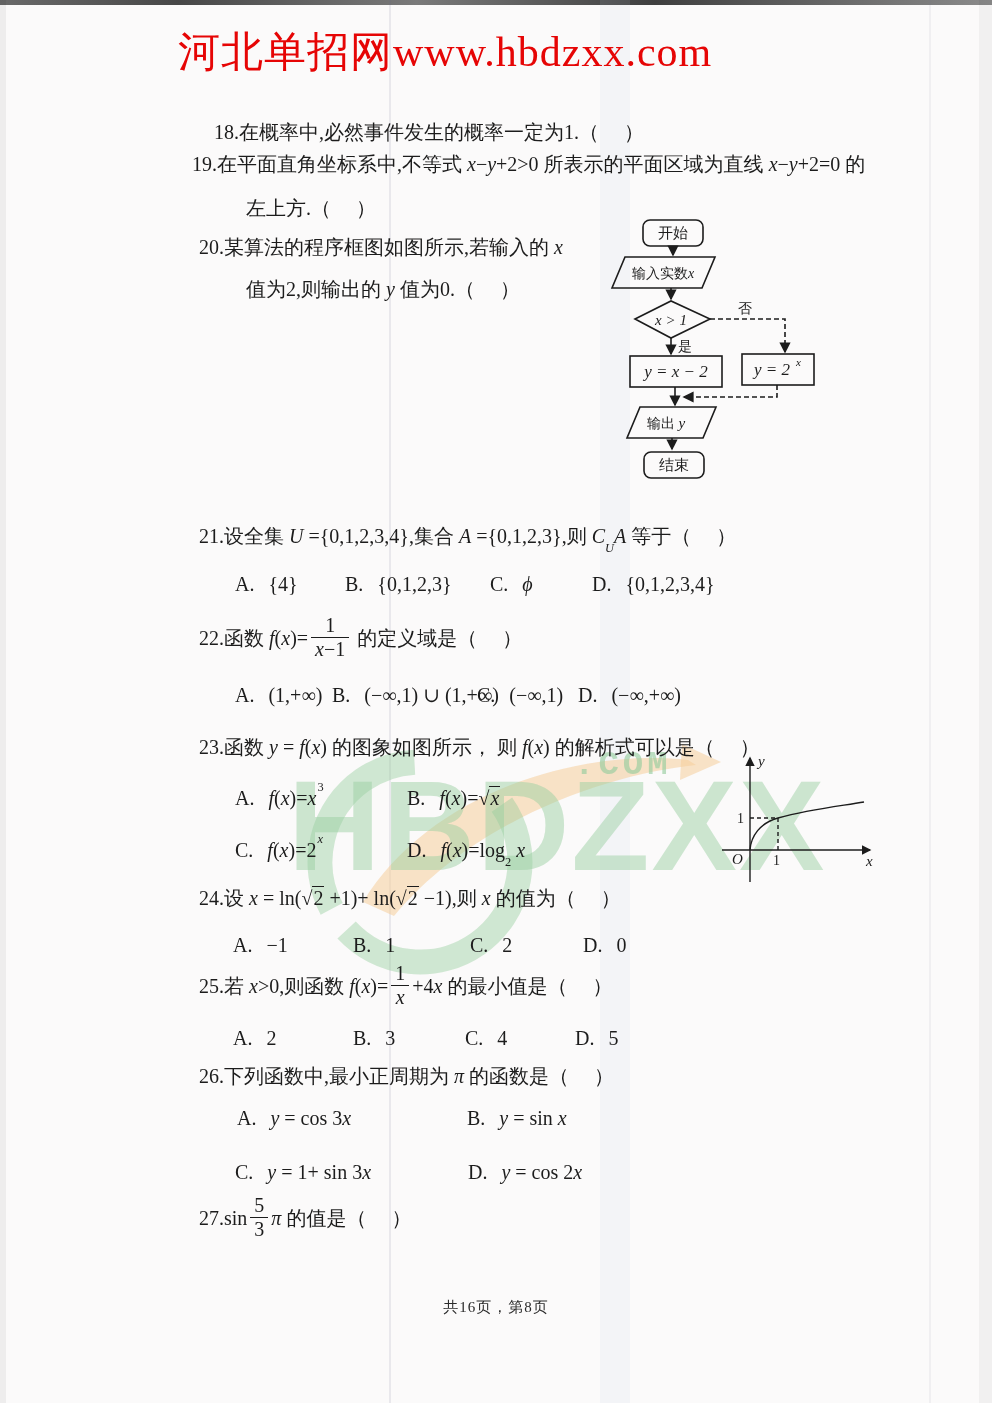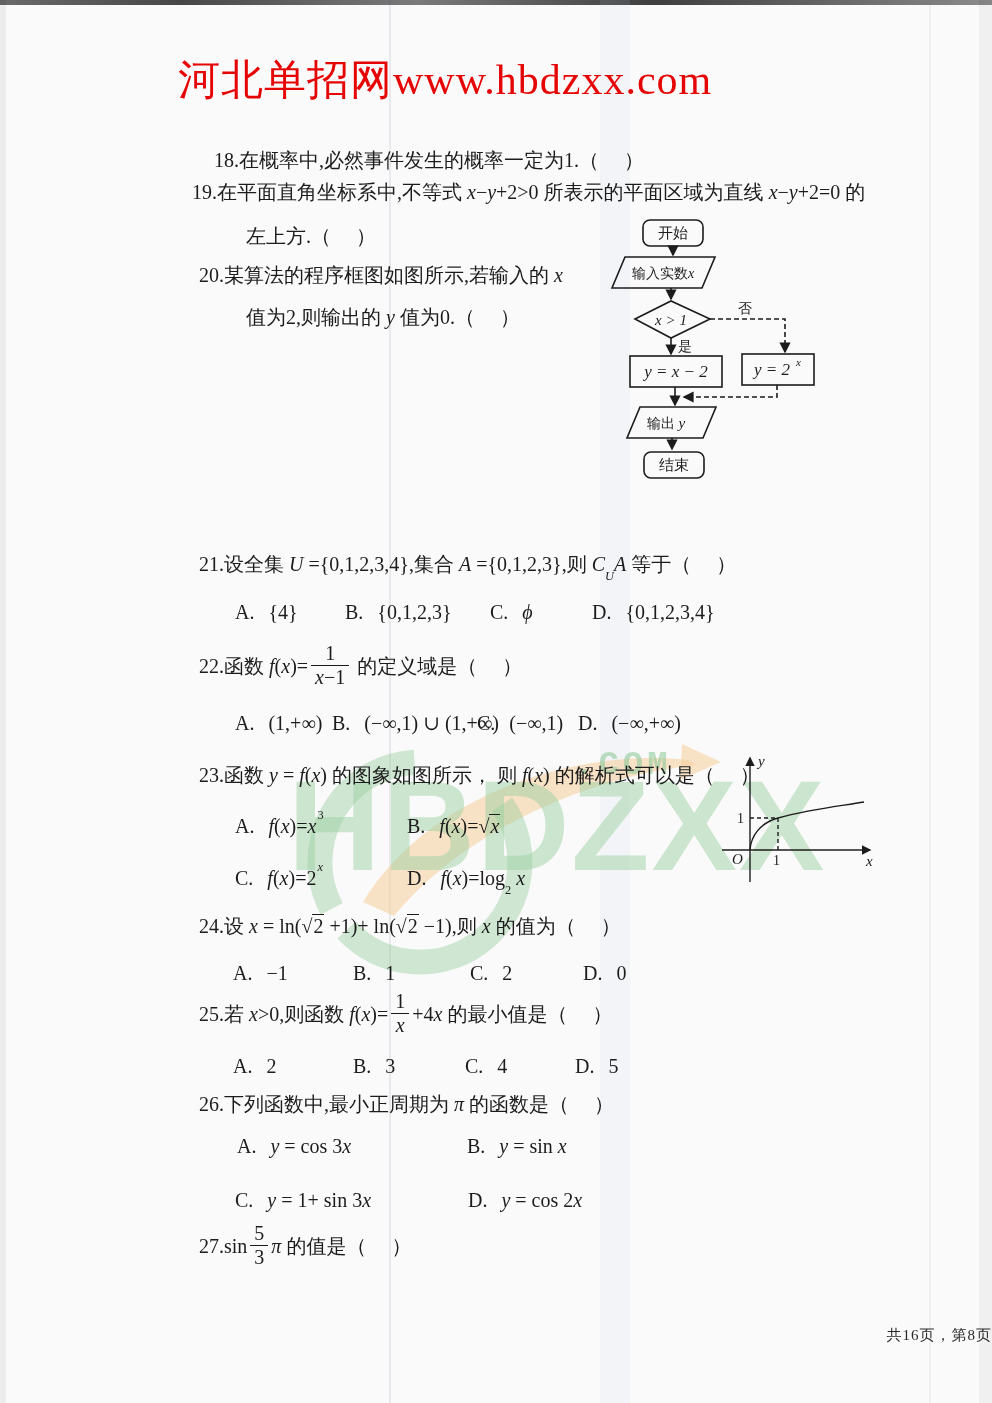--- a/index.html
+++ b/index.html
@@ -13,32 +13,32 @@
   .scan-line3{position:absolute;left:929px;top:0;width:2px;height:100%;background:rgba(110,110,140,.08);z-index:0;}
   .scan-left{position:absolute;left:0;top:0;width:6px;height:100%;background:rgba(0,0,0,.05);z-index:0;}
   .scan-right{position:absolute;right:0;top:0;width:13px;height:100%;background:rgba(0,0,0,.04);z-index:0;}
   
   .wm{position:absolute;z-index:1;white-space:nowrap;font-family:"Liberation Sans","DejaVu Sans",sans-serif;}
   .wm-svg{position:absolute;left:280px;top:720px;z-index:1;}
   .wm-com{left:574px;top:746px;font-size:34px;font-weight:bold;letter-spacing:4px;color:rgba(147,203,156,.62);font-family:Liberation Mono, monospace;}
   .wm-brand{left:288px;top:762px;font-size:128px;font-weight:bold;letter-spacing:2px;line-height:1;color:rgba(152,206,160,.48);}
   .wm-site{left:545px;top:898px;font-size:71px;font-weight:bold;letter-spacing:1px;line-height:1;color:rgba(150,150,150,.55);}
   
-  .t{position:absolute;z-index:2;font-size:20px;line-height:1.25;white-space:nowrap;margin-top:28px;}
+  .t{position:absolute;z-index:2;font-size:20px;line-height:1.25;white-space:nowrap;}
   .hdr{left:178px;top:26px;font-size:42px;letter-spacing:1px;color:#e60505;}
   .opt .olbl{margin-right:14px;}
   i{font-family:"Liberation Serif","DejaVu Serif",serif;font-style:italic;}
   sup{font-size:62%;position:relative;top:-0.55em;left:1px;}
   sub{font-size:62%;position:relative;top:0.32em;}
   .frac{display:inline-block;vertical-align:middle;text-align:center;margin:0 3px;transform:translateY(-3px);}
   .frac .num{display:block;padding:0 4px 1px;border-bottom:1.6px solid #1c1c1c;line-height:1.05;}
   .frac .den{display:block;padding:1px 4px 0;line-height:1.05;}
   .sqrt .rad{border-top:1.6px solid #1c1c1c;padding:0 1px;}
   .fig{position:absolute;z-index:2;}
-  .footer{left:0;top:1298px;width:100%;text-align:right;font-size:15px;letter-spacing:1px;color:#2a2a2a;}
+  .footer{left:0;top:1298px;width:100%;text-align:center;font-size:15px;letter-spacing:1px;color:#2a2a2a;}
   svg text{fill:#1c1c1c;font-family:"Liberation Serif","DejaVu Serif",serif;}
   .it{font-style:italic;}
 </style>
 </head>
 <body>
 
 <div class="page">
 
   <div class="scan-top"></div>
   <div class="scan-line1"></div>

